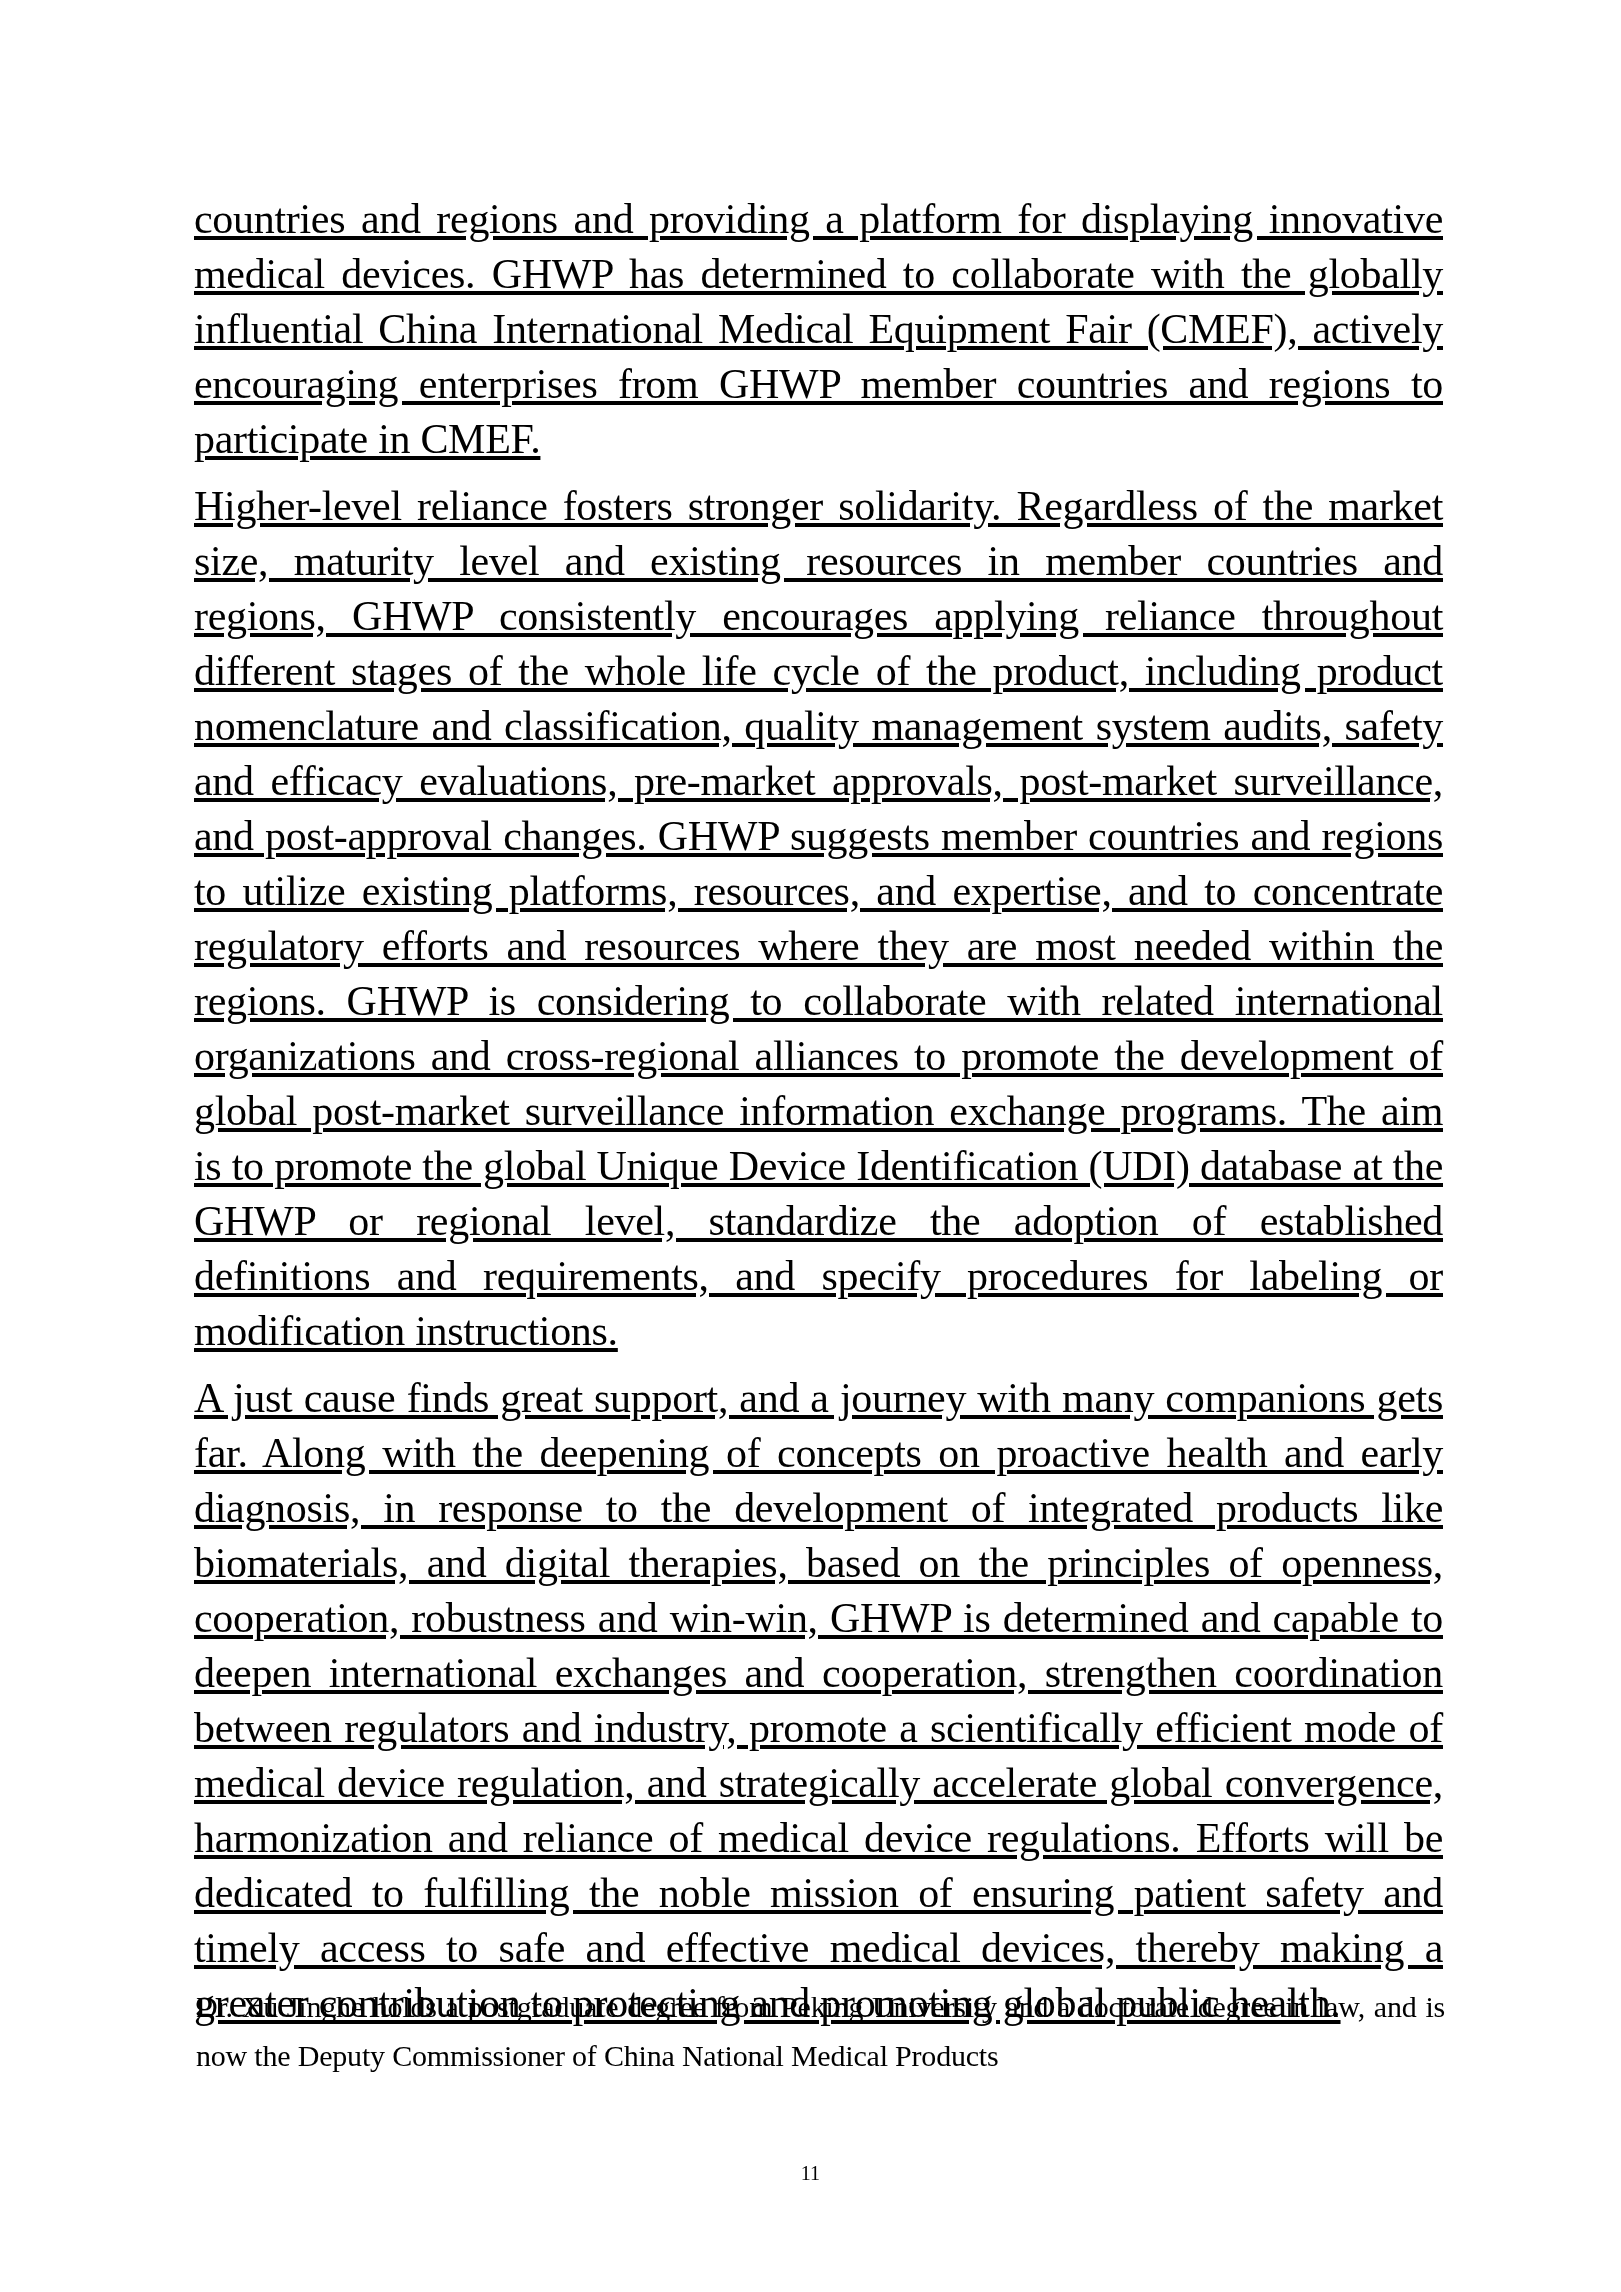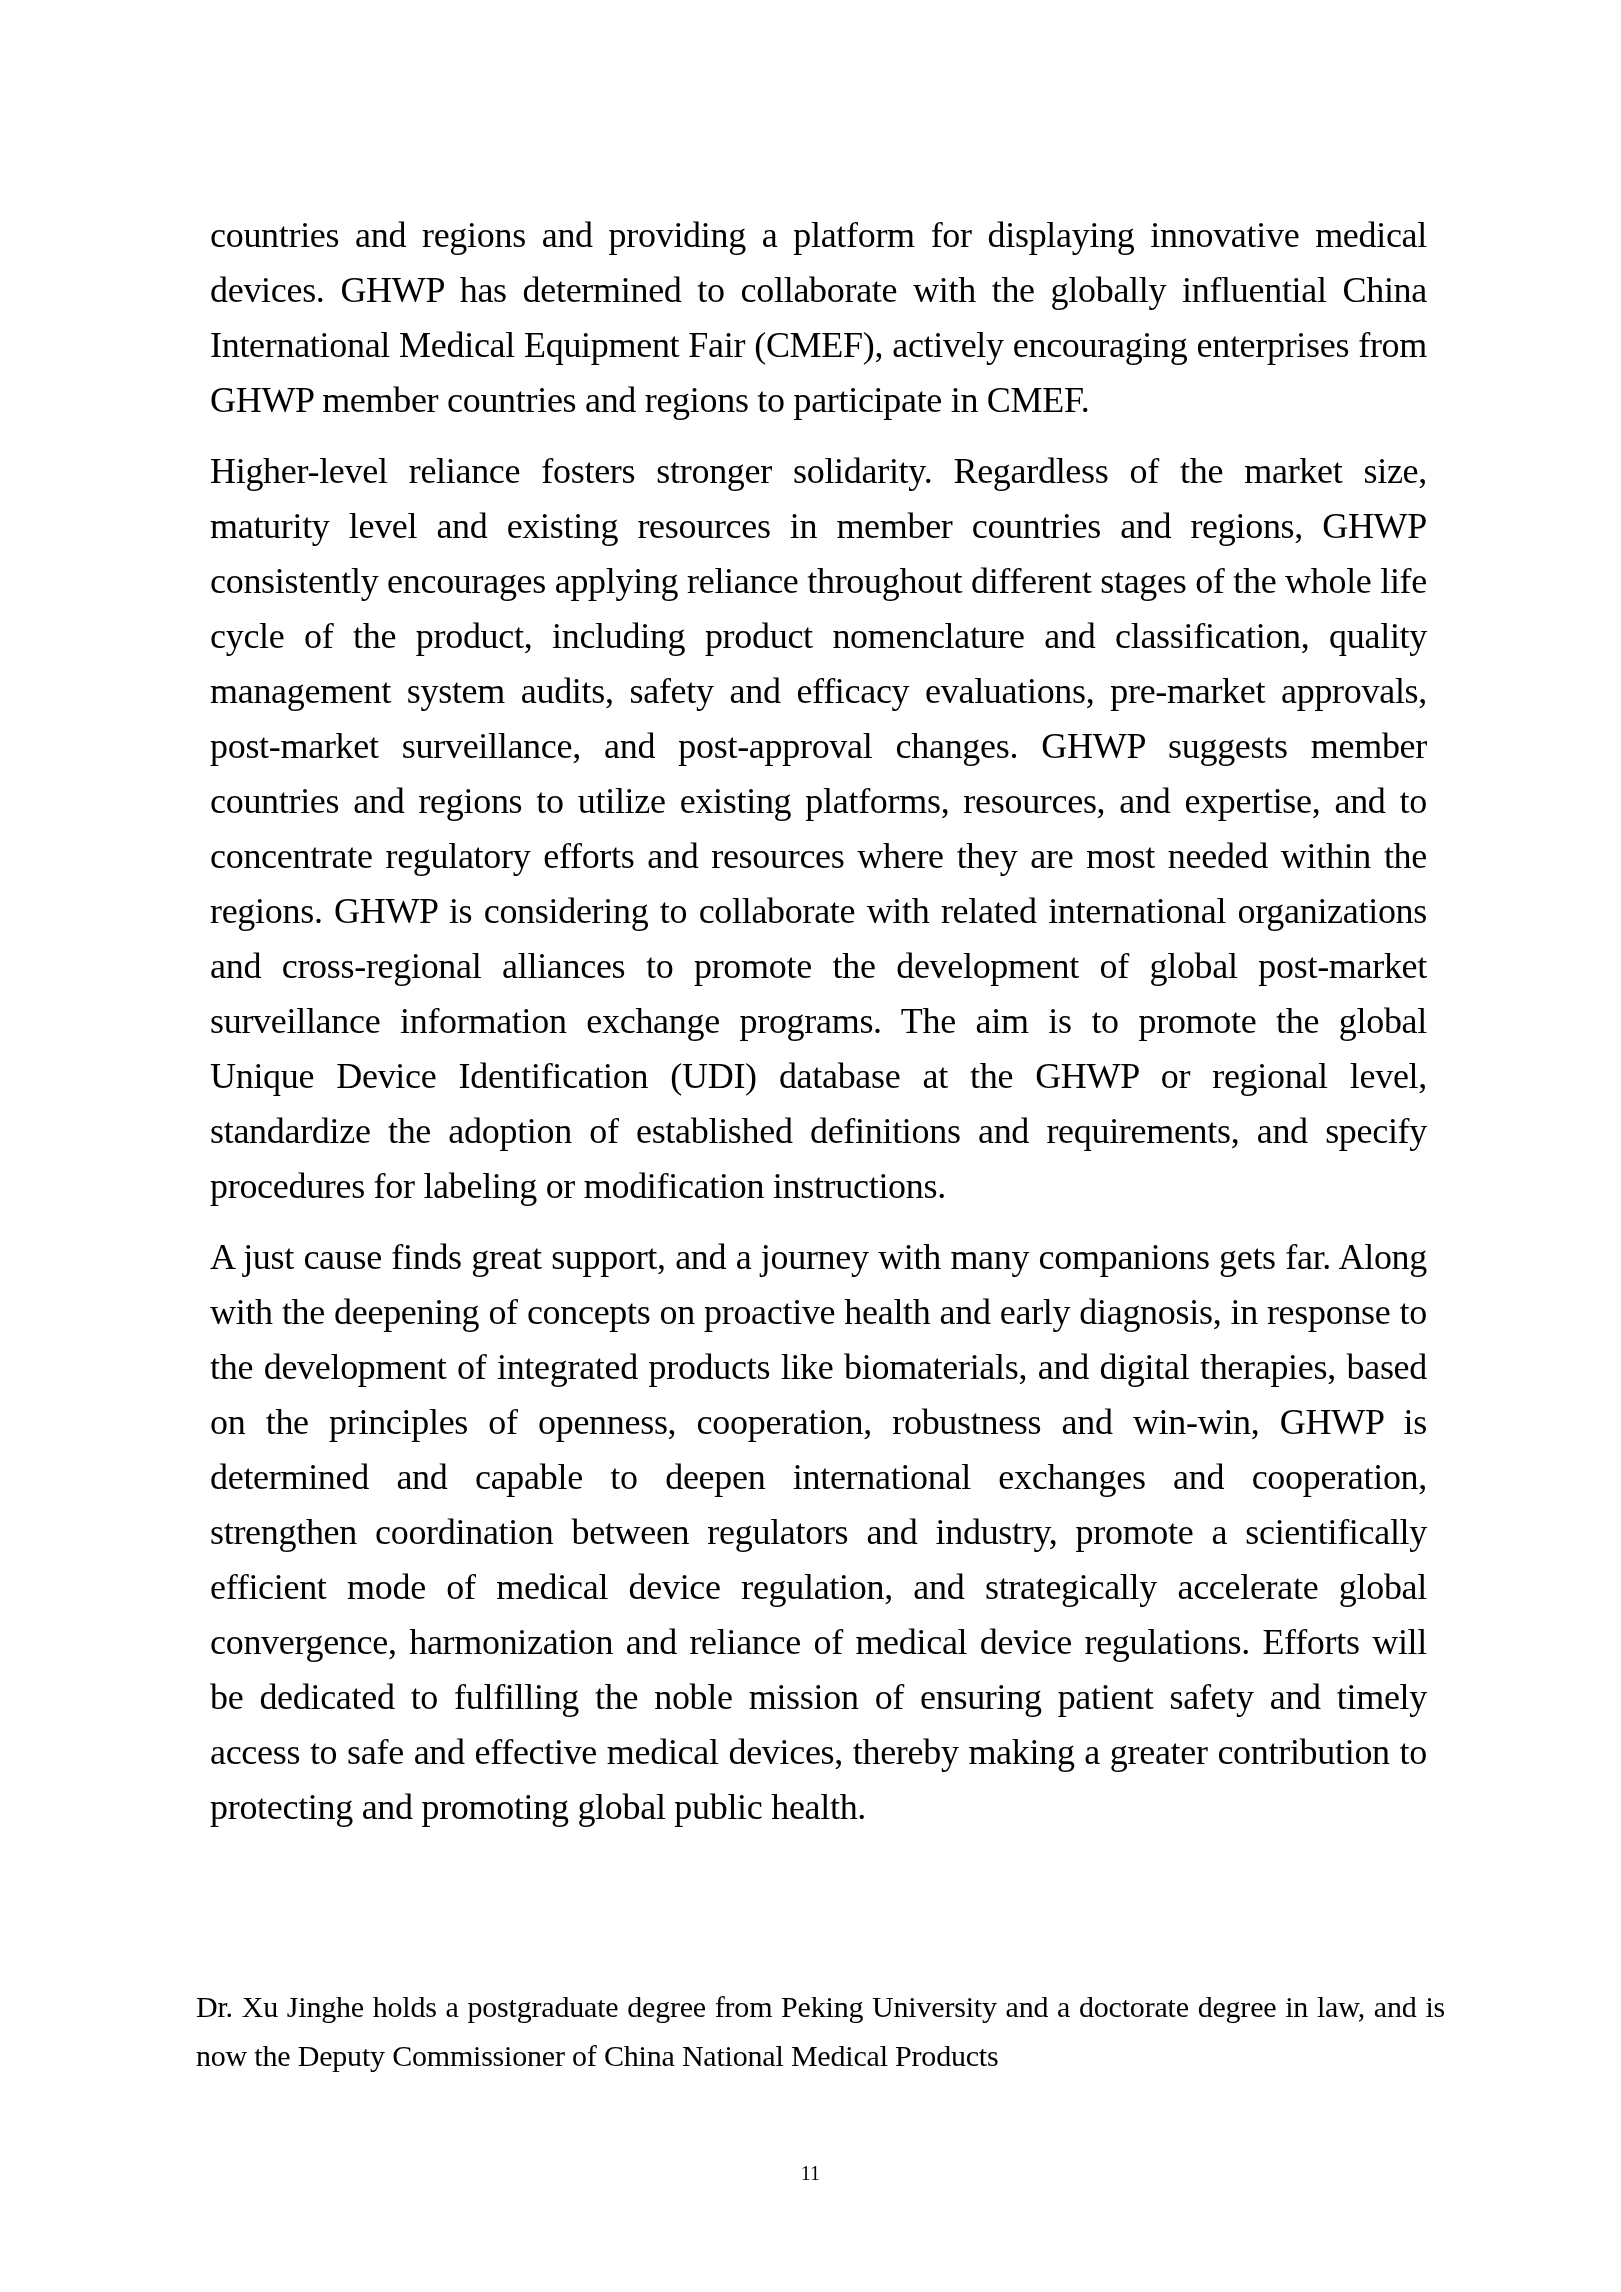--- a/index.html
+++ b/index.html
@@ -15,26 +15,27 @@
     font-family: "Liberation Serif", "DejaVu Serif", serif;
     color: #000000;
   }
   .page {
     position: absolute;
     left: 194px;
     top: 192px;
     width: 1249px;
   }
   .para {
-    margin: 16px;
-    font-size: 36px;
+    margin: 0;
+    font-size: 42px;
     line-height: 55px;
     text-align: justify;
     letter-spacing: -0.3px;
     word-spacing: 0px;
+    text-decoration: underline;
   }
   .para + .para { margin-top: 11.8px; }
   .heading {
     margin: 7.8px 0 9.8px 0;
     font-size: 33px;
     line-height: 55px;
     font-weight: bold;
   }
   .heading .num {
     font-size: 25.5px;

